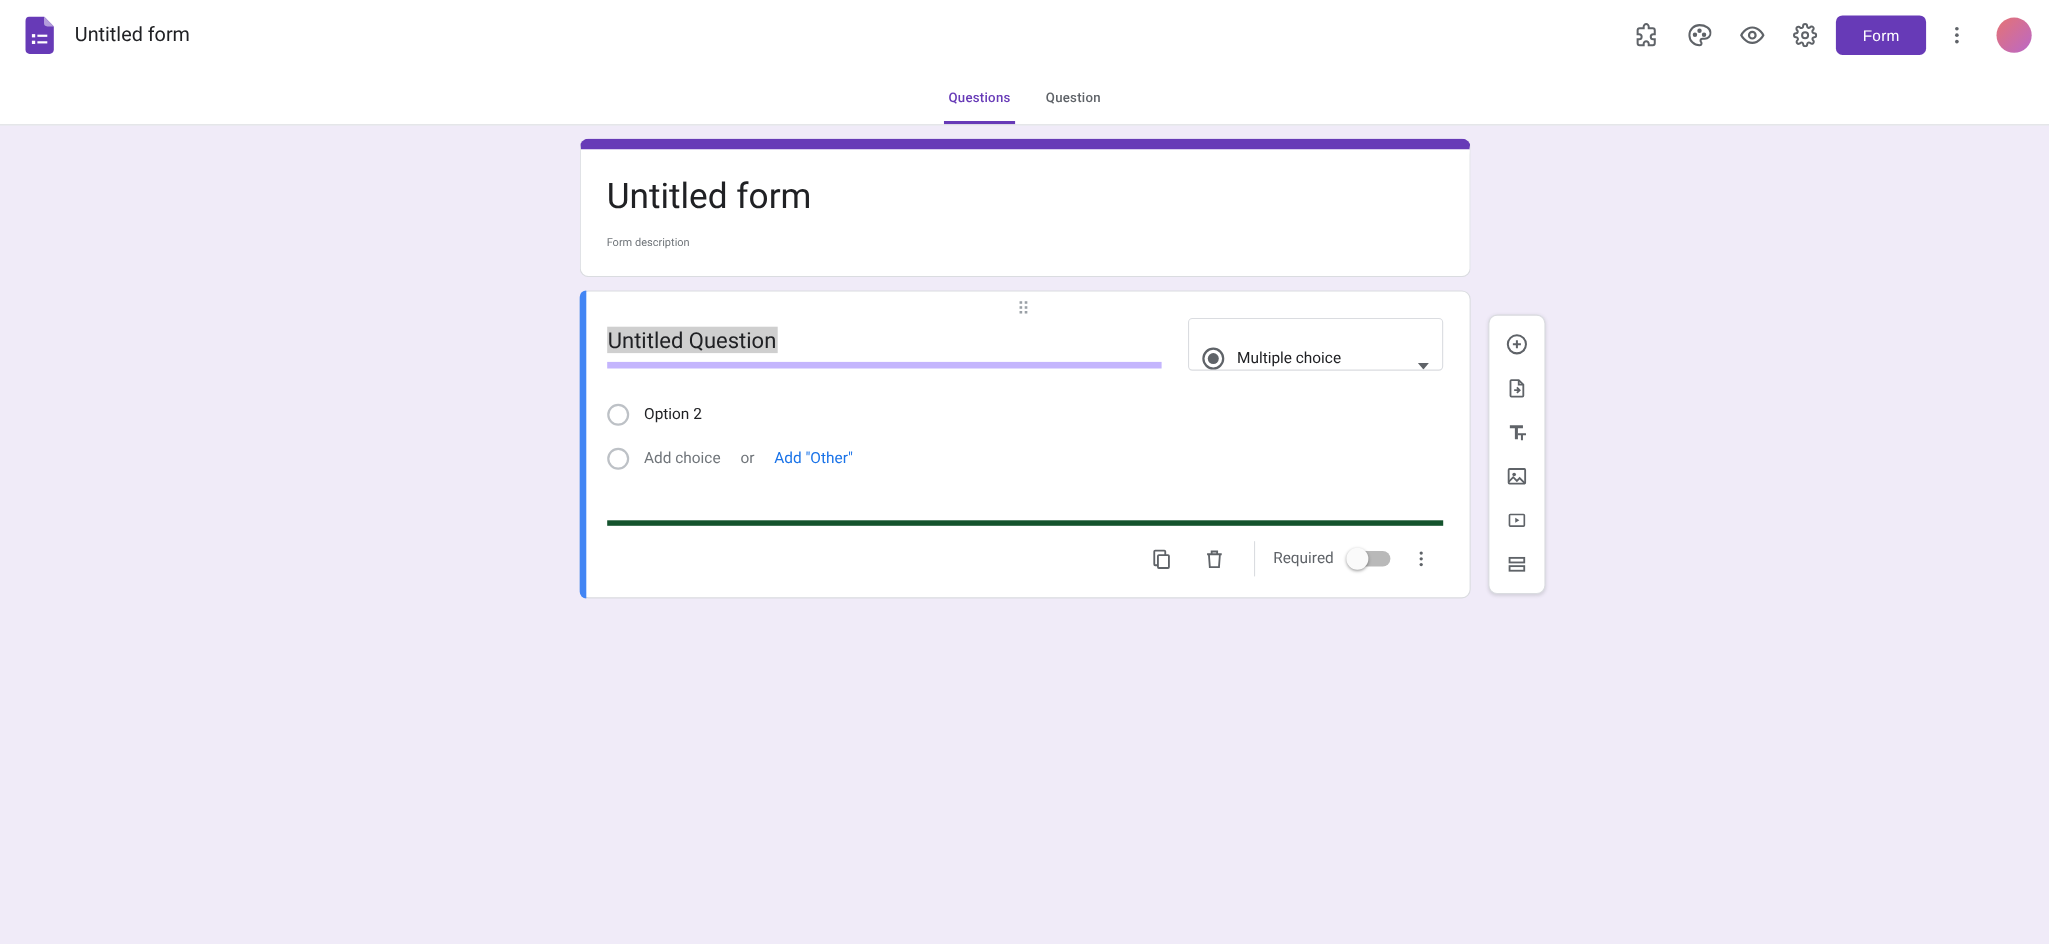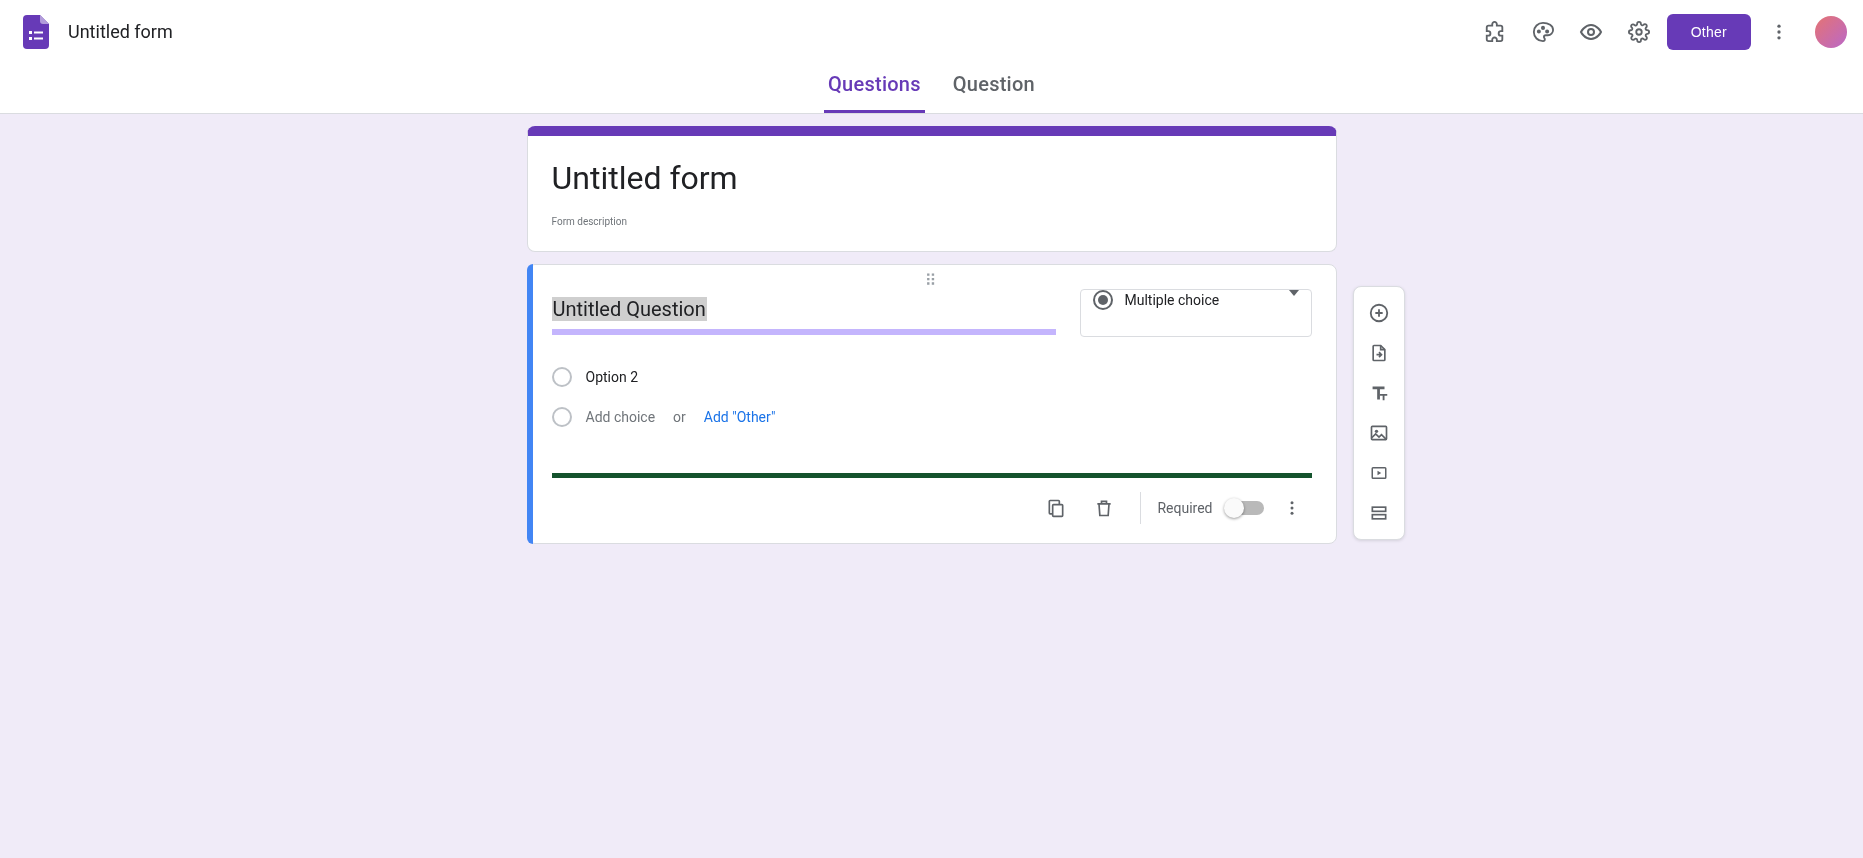--- a/index.html
+++ b/index.html
@@ -66,21 +66,21 @@
     margin-left: 8px;
   }
   .tabs {
     display: flex;
     justify-content: center;
     align-items: flex-end;
     height: 50px;
     gap: 24px;
   }
   .tab {
-    font-size: 20px;
+    font-size: 12px;
     font-weight: 500;
     color: #5f6368;
     letter-spacing: .25px;
     padding: 0 4px 14px 4px;
     cursor: pointer;
     border-bottom: 3px solid transparent;
   }
   .tab.active {
     color: #673ab7;
     border-bottom: 3px solid #673ab7;
@@ -163,21 +163,21 @@
     outline:none;
   }
   .q-title-input::selection { background:#bdbdbd; }
   .q-title-highlight { background:#cfcfcf; padding:0 1px;}
   .q-type-select {
     width:232px;
     height:48px;
     border:1px solid #dadce0;
     border-radius:4px;
     display:flex;
-    align-items:flex-start;
+    align-items:flex-end;
     padding:0 12px;
     gap:12px;
     cursor:pointer;
     font-size:14px;
     color:#202124;
     justify-content:space-between;
   }
   .q-type-left { display:flex; align-items:center; gap:12px;}
   .radio-dot {
     width:20px;height:20px;border:2px solid #5f6368;border-radius:50%;
@@ -288,21 +288,21 @@
           <path d="M2 12s3.5-7 10-7 10 7 10 7-3.5 7-10 7S2 12 2 12z"></path>
           <circle cx="12" cy="12" r="3"></circle>
         </svg>
       </button>
       <button class="icon-btn">
         <svg width="22" height="22" viewBox="0 0 24 24" fill="none" stroke="#5f6368" stroke-width="2">
           <circle cx="12" cy="12" r="3"></circle>
           <path d="M19.4 15a1.7 1.7 0 0 0 .3 1.8l.1.1a2 2 0 1 1-2.8 2.8l-.1-.1a1.7 1.7 0 0 0-1.8-.3 1.7 1.7 0 0 0-1 1.5V21a2 2 0 1 1-4 0v-.1a1.7 1.7 0 0 0-1-1.5 1.7 1.7 0 0 0-1.8.3l-.1.1a2 2 0 1 1-2.8-2.8l.1-.1a1.7 1.7 0 0 0 .3-1.8 1.7 1.7 0 0 0-1.5-1H3a2 2 0 1 1 0-4h.1a1.7 1.7 0 0 0 1.5-1 1.7 1.7 0 0 0-.3-1.8l-.1-.1a2 2 0 1 1 2.8-2.8l.1.1a1.7 1.7 0 0 0 1.8.3H9a1.7 1.7 0 0 0 1-1.5V3a2 2 0 1 1 4 0v.1a1.7 1.7 0 0 0 1 1.5 1.7 1.7 0 0 0 1.8-.3l.1-.1a2 2 0 1 1 2.8 2.8l-.1.1a1.7 1.7 0 0 0-.3 1.8V9a1.7 1.7 0 0 0 1.5 1H21a2 2 0 1 1 0 4h-.1a1.7 1.7 0 0 0-1.5 1z"></path>
         </svg>
       </button>
-      <button class="send-btn">Other</button>
+      <button class="send-btn">Form</button>
       <button class="icon-btn">
         <svg width="20" height="20" viewBox="0 0 24 24" fill="#5f6368">
           <circle cx="12" cy="5" r="2"></circle>
             <circle cx="12" cy="12" r="2"></circle>
             <circle cx="12" cy="19" r="2"></circle>
         </svg>
       </button>
       <div class="avatar"></div>
     </div>
   </div>

